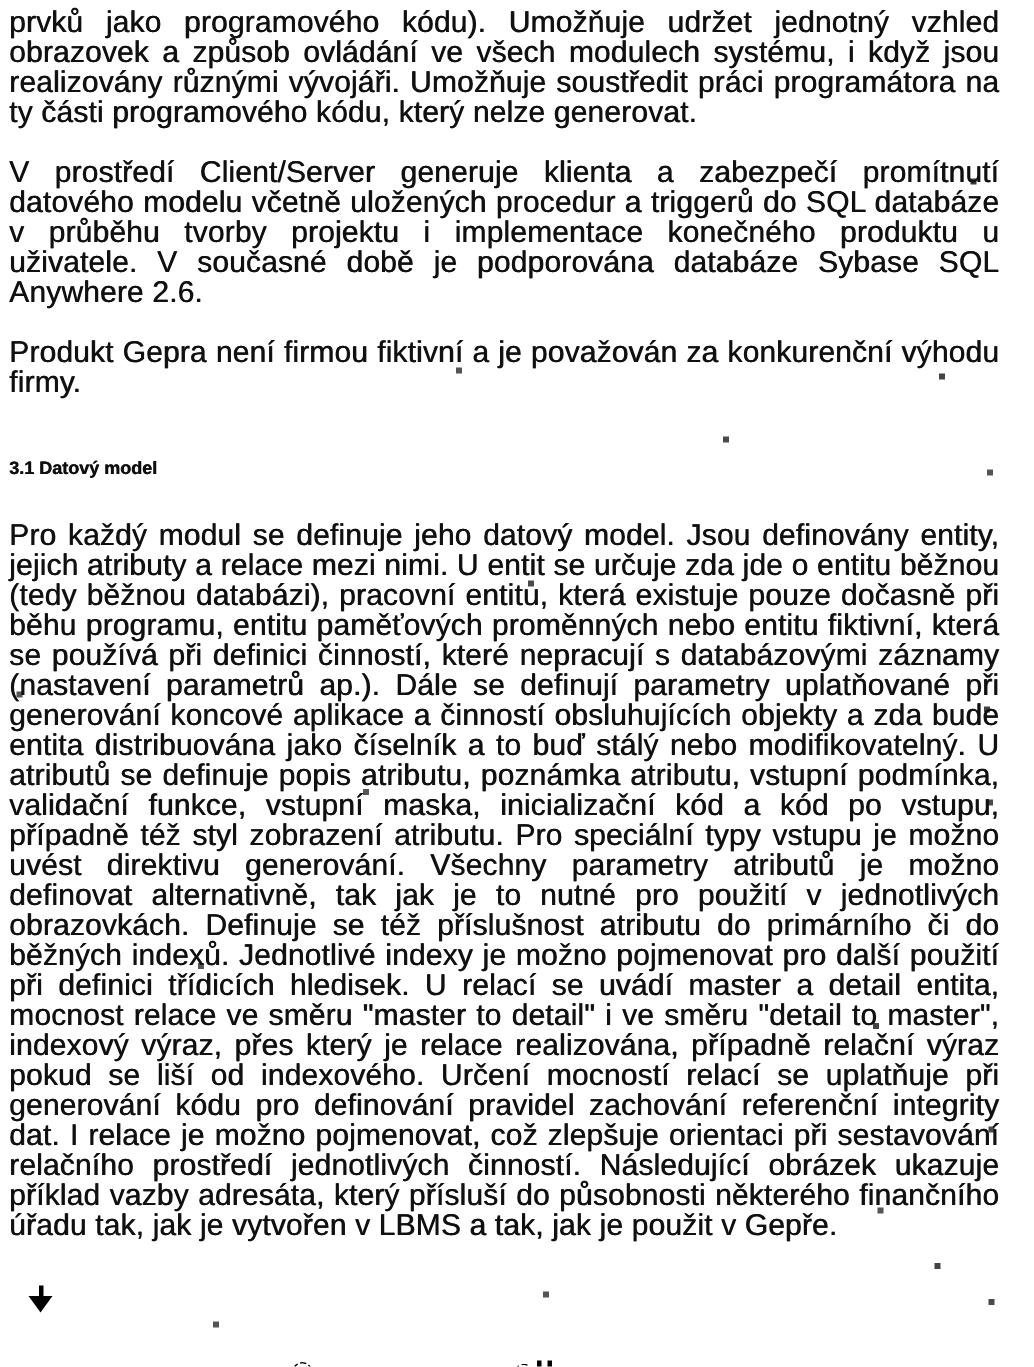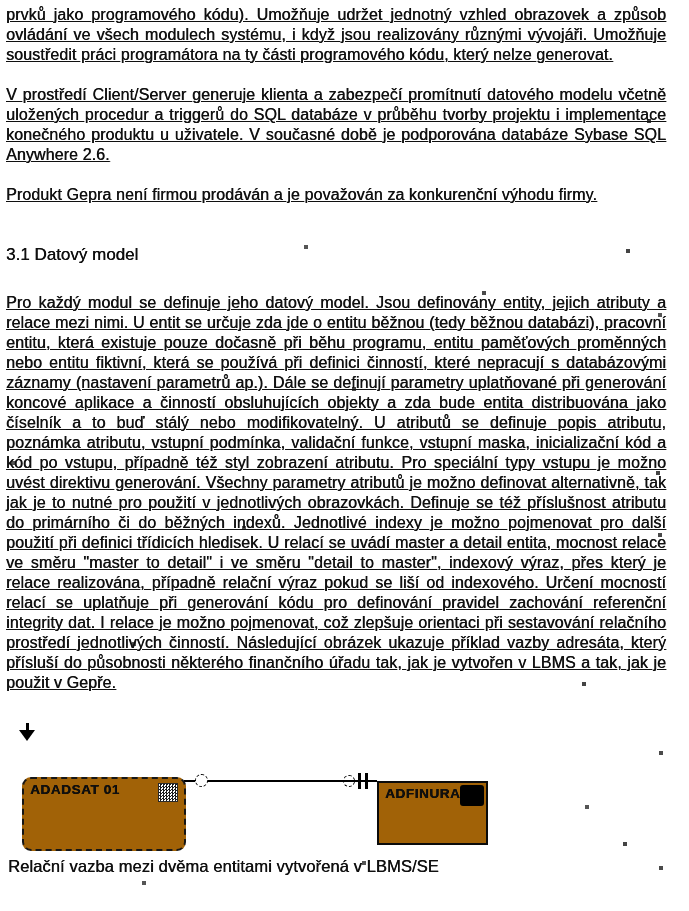--- a/index.html
+++ b/index.html
@@ -13,31 +13,30 @@
     overflow: hidden;
     font-family: "Liberation Sans", sans-serif;
     color: #101010;
     position: relative;
   }
   .page {
     padding: 5px 7px 0 6px;
     position: relative;
   }
   .para {
-    font-size: 16px;
+    font-size: 20px;
     line-height: 20px;
     letter-spacing: 0.1px;
     text-align: justify;
     margin: 0 16px 20px 0;
     text-shadow: 0.4px 0 0 #1a1a1a;
-    text-decoration: underline;
   }
   .heading {
-    font-size: 17px;
-    font-weight: normal;
+    font-size: 12px;
+    font-weight: bold;
     margin: 40px 0 28px 0;
     text-shadow: 0.3px 0 0 #000;
   }
   
   .figure {
     position: relative;
     height: 110px;
     margin-top: 30px;
   }
   .flag-stem {
@@ -166,21 +165,21 @@
 <body>
 
 <div class="speckles"></div>
 
 <div class="page">
 
   <p class="para">prvků jako programového kódu). Umožňuje udržet jednotný vzhled obrazovek a způsob ovládání ve všech modulech systému, i když jsou realizovány různými vývojáři. Umožňuje soustředit práci programátora na ty části programového kódu, který nelze generovat.</p>
 
   <p class="para">V prostředí Client/Server generuje klienta a zabezpečí promítnutí datového modelu včetně uložených procedur a triggerů do SQL databáze v průběhu tvorby projektu i implementace konečného produktu u uživatele. V současné době je podporována databáze Sybase SQL Anywhere 2.6.</p>
 
-  <p class="para">Produkt Gepra není firmou prodáván a je považován za konkurenční výhodu firmy.</p>
+  <p class="para">Produkt Gepra není firmou fiktivní a je považován za konkurenční výhodu firmy.</p>
 
   <div class="heading">3.1 Datový model</div>
 
   <p class="para">Pro každý modul se definuje jeho datový model. Jsou definovány entity, jejich atributy a relace mezi nimi. U entit se určuje zda jde o entitu běžnou (tedy běžnou databázi), pracovní entitu, která existuje pouze dočasně při běhu programu, entitu paměťových proměnných nebo entitu fiktivní, která se používá při definici činností, které nepracují s databázovými záznamy (nastavení parametrů ap.). Dále se definují parametry uplatňované při generování koncové aplikace a činností obsluhujících objekty a zda bude entita distribuována jako číselník a to buď stálý nebo modifikovatelný. U atributů se definuje popis atributu, poznámka atributu, vstupní podmínka, validační funkce, vstupní maska, inicializační kód a kód po vstupu, případně též styl zobrazení atributu. Pro speciální typy vstupu je možno uvést direktivu generování. Všechny parametry atributů je možno definovat alternativně, tak jak je to nutné pro použití v jednotlivých obrazovkách. Definuje se též příslušnost atributu do primárního či do běžných indexů. Jednotlivé indexy je možno pojmenovat pro další použití při definici třídicích hledisek. U relací se uvádí master a detail entita, mocnost relace ve směru "master to detail" i ve směru "detail to master", indexový výraz, přes který je relace realizována, případně relační výraz pokud se liší od indexového. Určení mocností relací se uplatňuje při generování kódu pro definování pravidel zachování referenční integrity dat. I relace je možno pojmenovat, což zlepšuje orientaci při sestavování relačního prostředí jednotlivých činností. Následující obrázek ukazuje příklad vazby adresáta, který přísluší do působnosti některého finančního úřadu tak, jak je vytvořen v LBMS a tak, jak je použit v Gepře.</p>
 
   <div class="figure">
     <div class="flag-stem"></div>
     <div class="flag-tri"></div>
 
     <div class="conn-line"></div>

